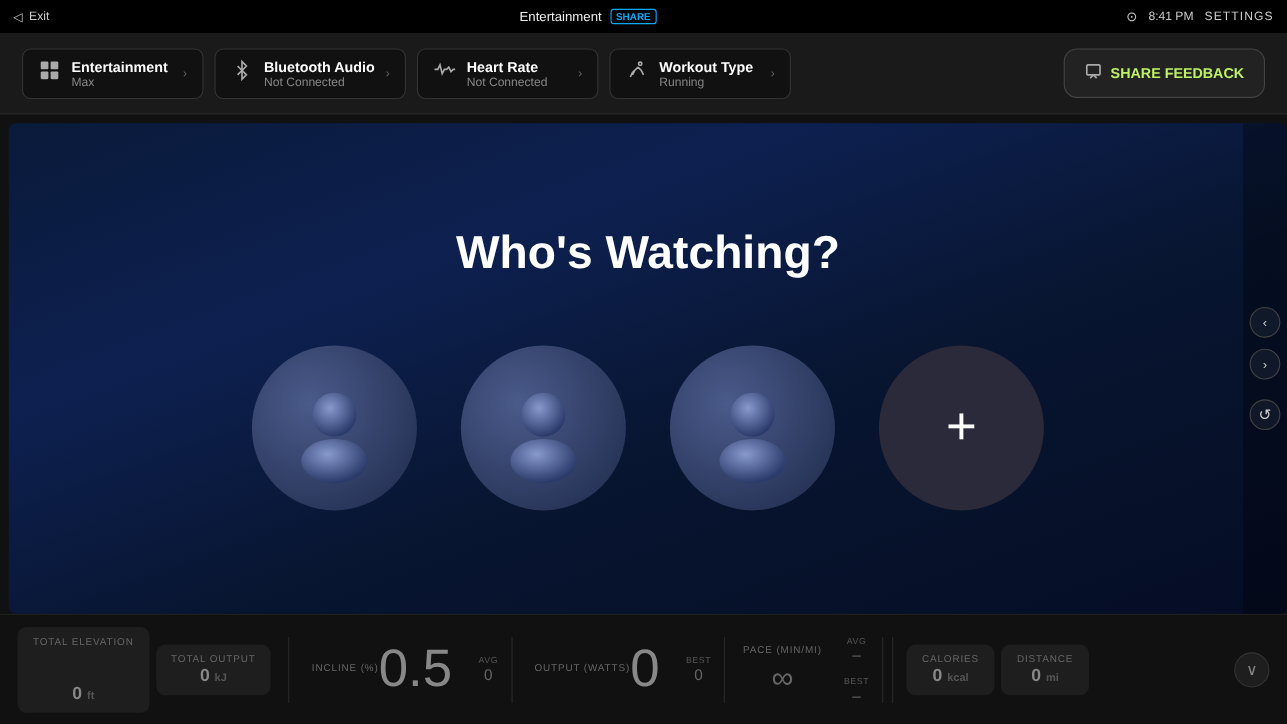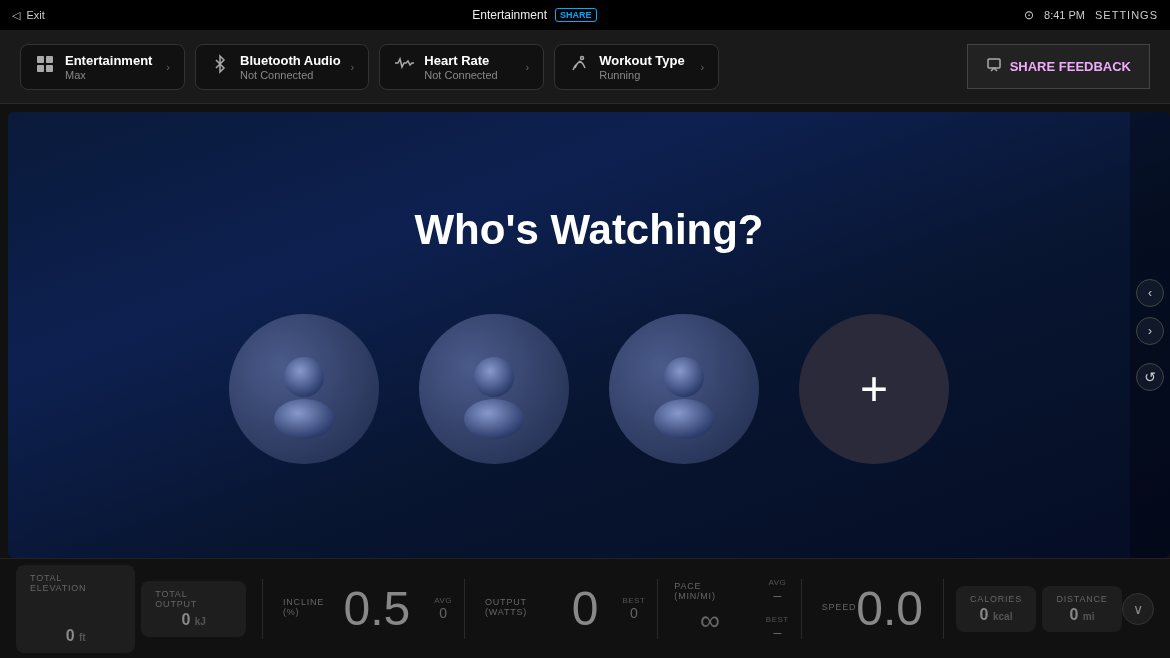--- a/index.html
+++ b/index.html
@@ -85,22 +85,22 @@
       width: 0;
       height: 0;
       border-top: 6px solid transparent;
       border-bottom: 6px solid transparent;
       border-left: 10px solid #fff;
     }
 
     .share-feedback-btn {
       background: #222;
       border: 1px solid #444;
-      border-radius: 0;
-      color: #f0abfc;
+      border-radius: 12px;
+      color: #bef264;
       font-size: 13px;
       font-weight: 600;
       padding: 12px 18px;
       cursor: pointer;
       display: flex;
       align-items: center;
       gap: 8px;
     }
 
     
@@ -518,24 +518,20 @@
       <span class="sub-stat-value">–</span>
     </div>
     <div class="sub-stat-row">
       <span class="sub-stat-label">BEST</span>
       <span class="sub-stat-value">–</span>
     </div>
   </div>
 
   <div class="stat-divider"></div>
 
-  <div class="large-stat">
-    <div class="large-stat-label">SPEED</div>
-    <div class="large-stat-value">0.0</div>
-  </div>
 
   <div class="stat-divider"></div>
 
   <div class="stat-box" style="margin-left:8px;">
     <div class="stat-label">CALORIES</div>
     <div class="stat-value">
       <span>0</span>
       <span style="font-size:10px; color:#555;">kcal</span>
     </div>
   </div>

